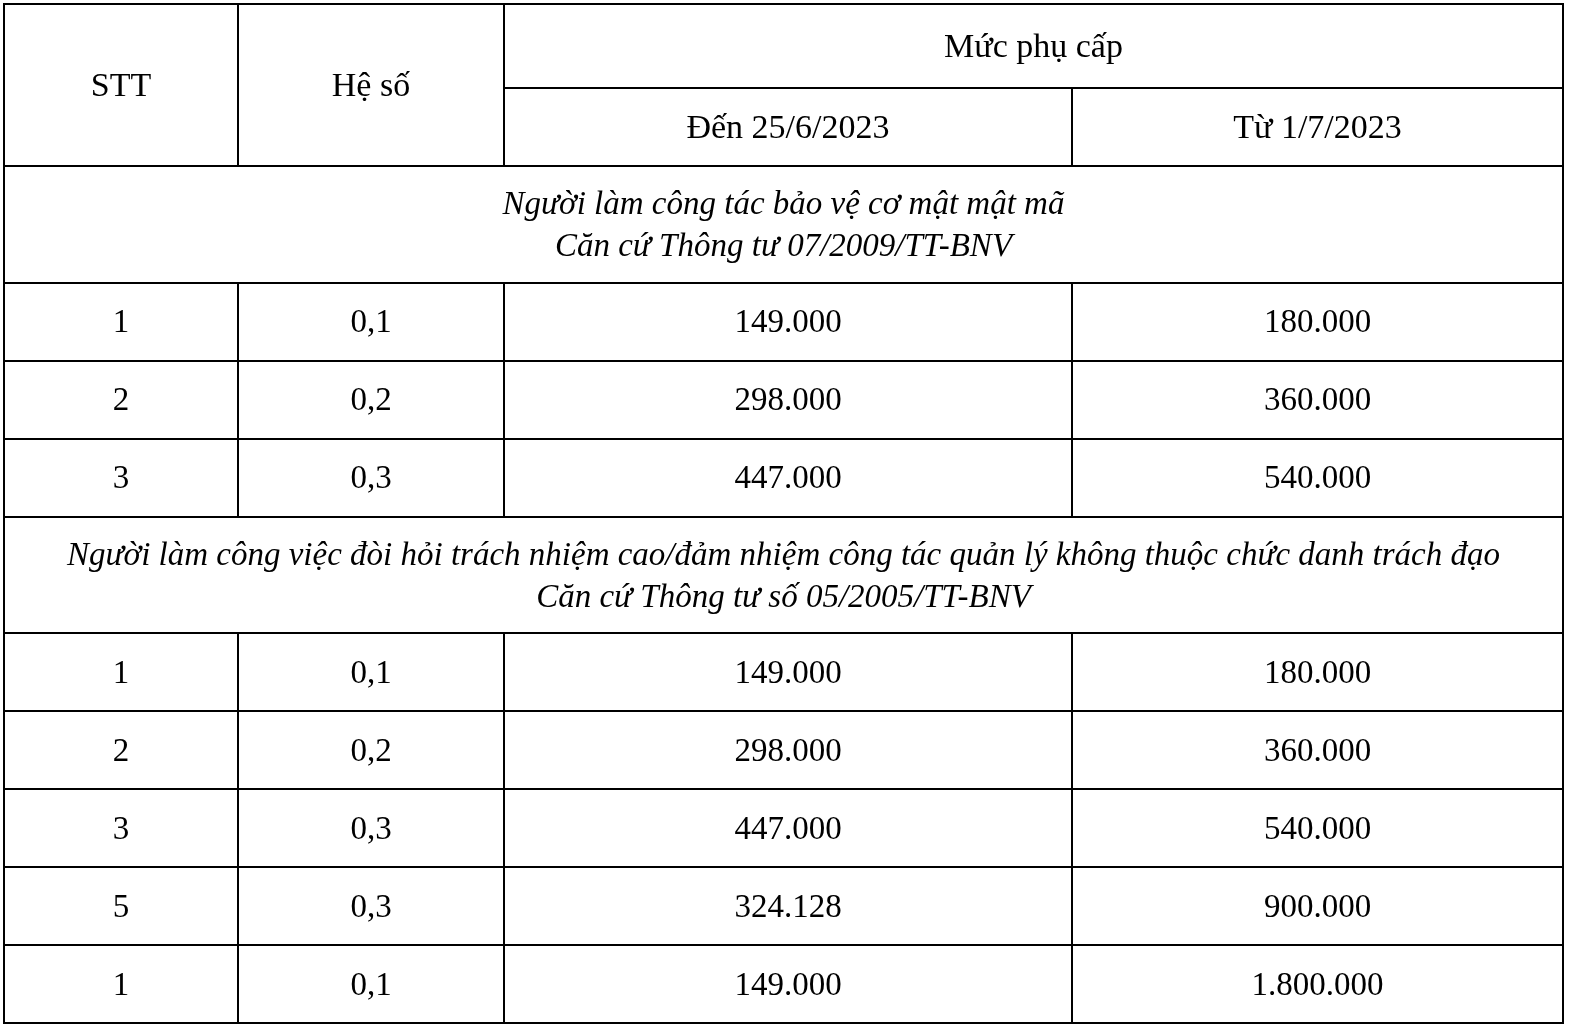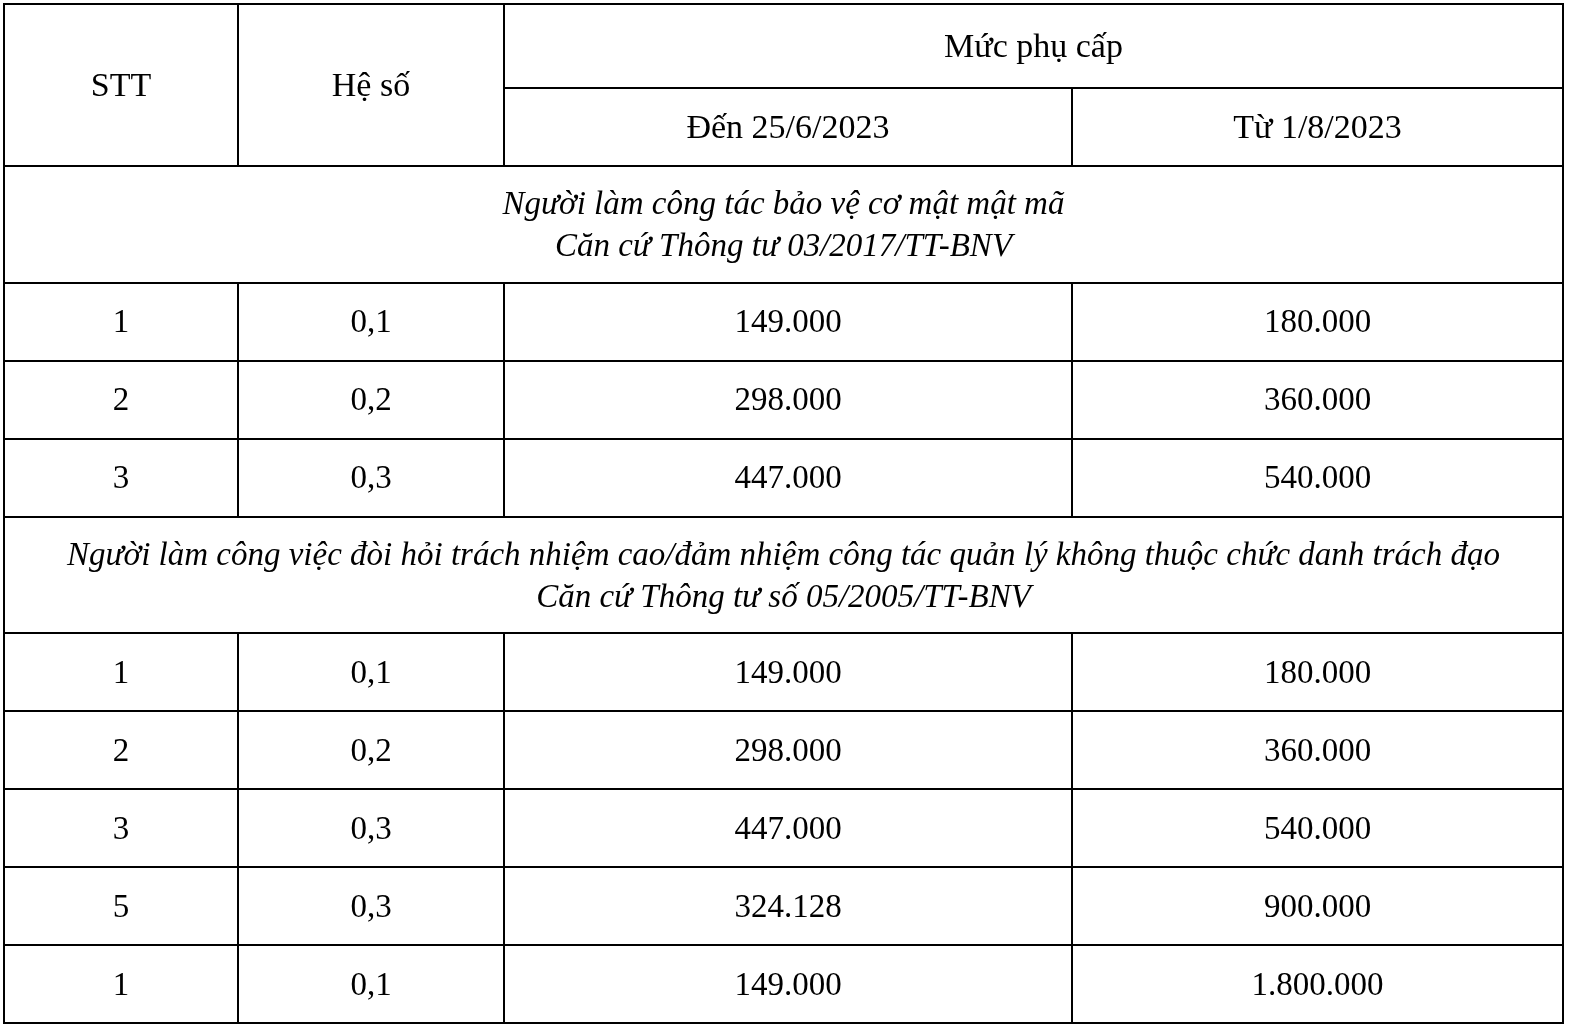--- a/index.html
+++ b/index.html
@@ -89,29 +89,29 @@
       <col class="c-b">
     </colgroup>
     <thead>
       <tr>
         <th class="hd hd-top" rowspan="2">STT</th>
         <th class="hd hd-top" rowspan="2">Hệ số</th>
         <th class="hd hd-top" colspan="2">Mức phụ cấp</th>
       </tr>
       <tr>
         <th class="hd hd-bot">Đến 25/6/2023</th>
-        <th class="hd hd-bot">Từ 1/8/2023</th>
+        <th class="hd hd-bot">Từ 1/7/2023</th>
       </tr>
     </thead>
     <tbody>
 
       <tr>
         <td class="section-band" colspan="4">
           <span class="ln">Người làm công tác bảo vệ cơ mật mật mã</span>
-          <span class="ln">Căn cứ Thông tư 03/2017/TT-BNV</span>
+          <span class="ln">Căn cứ Thông tư 07/2009/TT-BNV</span>
         </td>
       </tr>
 
       <tr class="data-row">
         <td>1</td>
         <td>0,1</td>
         <td>149.000</td>
         <td>180.000</td>
       </tr>
       <tr class="data-row">

